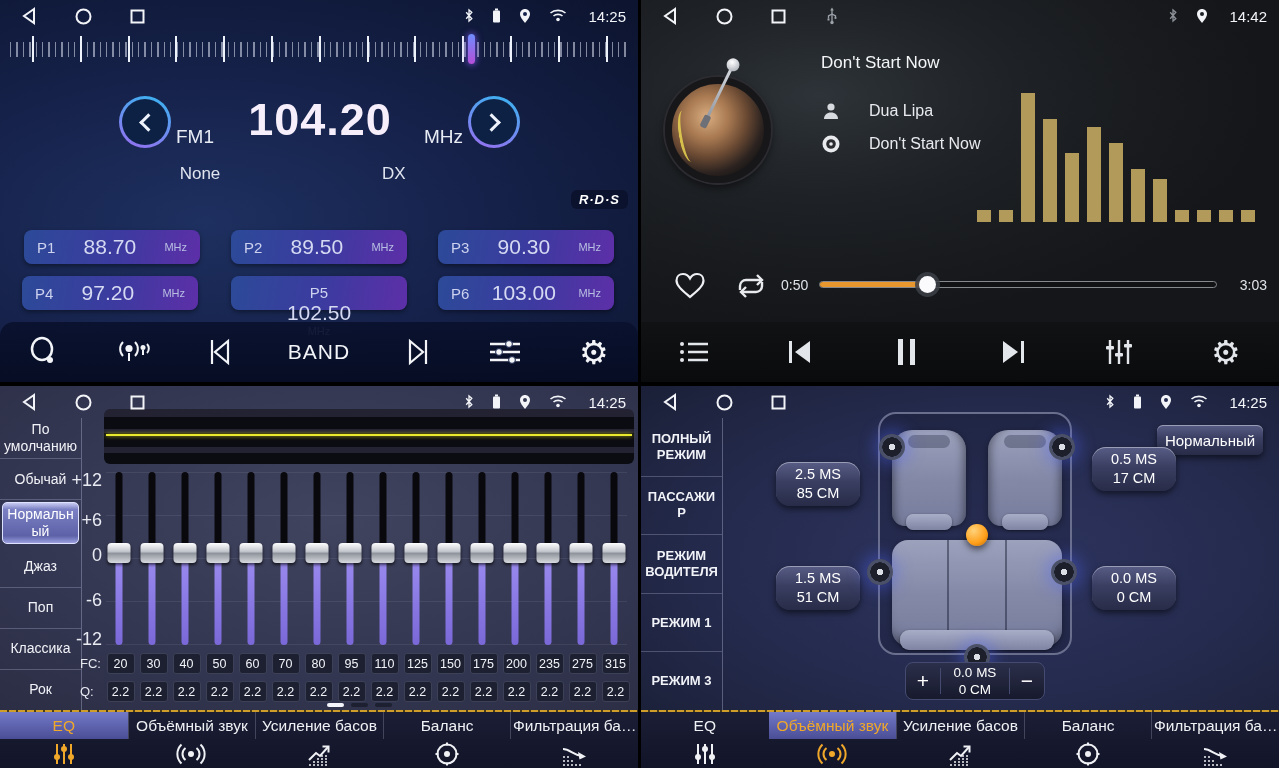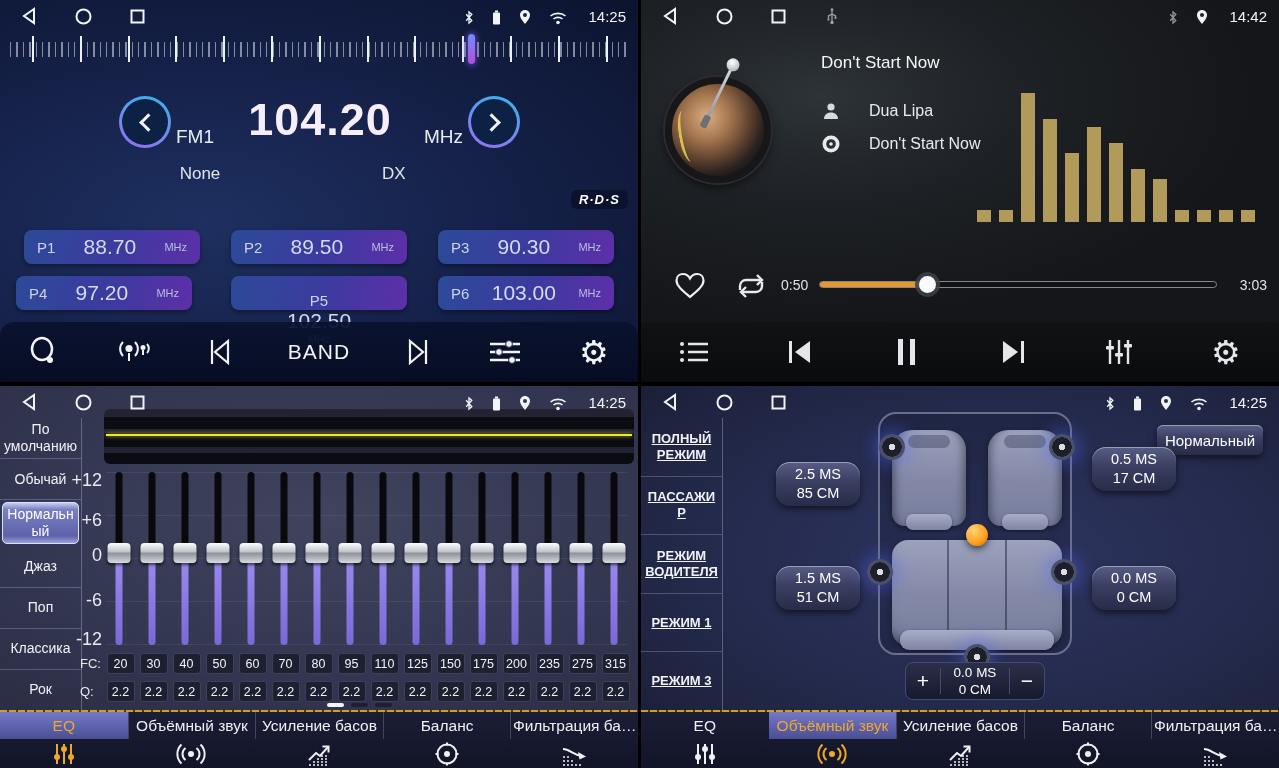--- a/index.html
+++ b/index.html
@@ -14,21 +14,21 @@
     background: radial-gradient(70% 60% at 28% 25%, #2d3338 0%, #1e2125 45%, #141619 100%); }
   #q-eq { left:0; top:386px; width:638px; height:382px;
     background: radial-gradient(85% 70% at 52% 35%, #41445f 0%, #343752 55%, #2a2c42 100%); }
   #q-sf { left:641px; top:386px; width:638px; height:382px;
     background: radial-gradient(75% 65% at 55% 45%, #2e3560 0%, #252b4e 55%, #1b2038 100%); }
 
   
   .statusbar { position:absolute; left:0; top:0; right:0; height:32px; display:flex; align-items:center; padding:0 12px; color:#f2f4f8; z-index:5; }
   .nav { display:flex; align-items:center; gap:32px; margin-left:6px; }
   .nav .nbtn { display:flex; align-items:center; justify-content:center; width:22px; height:22px; color:#f2f4f8; }
-  .sb-right { margin-left:auto; display:flex; align-items:flex-end; gap:18px; }
+  .sb-right { margin-left:auto; display:flex; align-items:flex-start; gap:18px; }
   .sb-time { font-size:15px; margin-left:3px; }
   .dim { color:#8d9198; }
 
   
   .ruler { position:absolute; left:10px; right:10px; top:36px; height:26px; }
   .ticks-minor { position:absolute; left:0; right:0; top:6px; height:15px; opacity:.65;
     background:repeating-linear-gradient(90deg, rgba(235,240,255,.8) 0 1.4px, transparent 1.4px 6.4px); }
   .ticks-major { position:absolute; left:0; right:0; top:0; height:26px;
     background:repeating-linear-gradient(90deg, #eef2fb 0 2px, transparent 2px 47.8px); background-position-x:22px; }
   .freq-pointer { position:absolute; left:458px; top:-2px; width:7px; height:30px; border-radius:4px;
@@ -43,21 +43,21 @@
   .chev.left { transform:rotate(45deg) translate(2px,-2px); }
   .chev.right { transform:rotate(-135deg) translate(2px,-2px); }
   .band-label { position:absolute; left:176px; top:126px; font-size:19px; color:#e8ecf5; }
   .freq-big { position:absolute; left:220px; top:94px; width:200px; text-align:center; font-size:45px; font-weight:bold; color:#f6eefa; letter-spacing:1px; }
   .mhz-label { position:absolute; left:424px; top:126px; font-size:19px; color:#e8ecf5; }
   .ps-name { position:absolute; left:172px; top:164px; width:56px; text-align:center; font-size:17px; color:#dfe4ee; }
   .dx-label { position:absolute; left:382px; top:164px; font-size:17px; color:#dfe4ee; }
   .rds-badge { position:absolute; right:10px; top:190px; background:rgba(10,16,42,.85); border-radius:6px; padding:2px 8px;
     color:#fff; font-size:13px; font-weight:bold; font-style:italic; letter-spacing:1px; }
 
-  .preset { position:absolute; width:176px; height:34px; border-radius:8px; display:flex; align-items:center; padding:16px 13px;
+  .preset { position:absolute; width:176px; height:34px; border-radius:8px; display:flex; align-items:center; padding:8px 13px;
     background:linear-gradient(100deg,#2c4a98 0%,#3d3aa0 55%,#5d2fa8 100%); color:#cdd2ef; box-shadow:0 2px 4px rgba(0,0,0,.4); }
   .preset .pid { font-size:15px; }
   .preset .pfreq { flex:1; text-align:center; font-size:21px; color:#d5daf2; }
   .preset .punit { font-size:11px; color:#b9bfe2; }
 
   .toolbar { position:absolute; left:0; right:0; bottom:0; height:60px; display:flex; align-items:center; justify-content:space-around;
     color:#f2f4f8; }
   #q-radio .toolbar { background:linear-gradient(180deg, rgba(9,17,46,.92), rgba(6,12,34,.96)); border-radius:14px 14px 0 0; }
   #q-player .toolbar { background:linear-gradient(180deg,#111214,#0a0b0d); color:#e3e6ea; }
   .tbtn { display:flex; align-items:center; justify-content:center; min-width:44px; height:44px; }
@@ -88,21 +88,21 @@
   .repeat-btn { position:absolute; left:92px; top:271px; }
 
   
   .sidebar { position:absolute; left:0; top:32px; bottom:58px; width:82px; display:flex; flex-direction:column;
     border-right:1px solid rgba(175,180,210,.4); }
   .side-item { flex:1; display:flex; align-items:center; justify-content:center; text-align:center; padding:2px 3px;
     font-size:14px; line-height:17px; color:#f2f3f8; border-bottom:1px solid rgba(185,190,220,.3); word-break:break-word; }
   .side-item:last-child { border-bottom:none; }
   .side-item.sel { background:linear-gradient(180deg,#c7cbf2 0%,#7b80c4 16%,#5d62a8 82%,#9ba0e0 100%);
     border-radius:5px; margin:2px; border:1px solid #dfe2ff; color:#fff; }
-  .sf-side .side-item { font-size:13px; font-weight:bold; line-height:16px;text-decoration:underline; }
+  .sf-side .side-item { font-size:13px; font-weight:bold; line-height:16px; }
 
   .tabbar { position:absolute; left:0; right:0; bottom:0; height:58px; background:linear-gradient(180deg,#1b1e35,#121428); }
   .tabline { position:absolute; left:0; right:0; top:0; height:2px;
     background:repeating-linear-gradient(90deg,#cf9e2a 0 7px, #4a3c14 7px 9px); }
   .tabs { position:absolute; left:0; right:0; top:2px; bottom:0; display:flex; }
   .tab { flex:1; display:flex; flex-direction:column; align-items:center; color:#f0f1f5; min-width:0; }
   .tab .tlabel { width:100%; height:27px; line-height:27px; text-align:center; font-size:15.5px; white-space:nowrap; overflow:hidden;
     border-left:1px solid rgba(220,224,245,.22); }
   .tab:first-child .tlabel { border-left:none; }
   .tab .ticon { flex:1; display:flex; align-items:center; justify-content:center; }
@@ -247,21 +247,21 @@
     <div class="preset" style="left:231px; top:230px;">
       <span class="pid">P2</span>
       <span class="pfreq">89.50</span>
       <span class="punit">MHz</span>
     </div>
     <div class="preset" style="left:438px; top:230px;">
       <span class="pid">P3</span>
       <span class="pfreq">90.30</span>
       <span class="punit">MHz</span>
     </div>
-    <div class="preset" style="left:16px;  top:276px;">
+    <div class="preset" style="left:22px;  top:276px;">
       <span class="pid">P4</span>
       <span class="pfreq">97.20</span>
       <span class="punit">MHz</span>
     </div>
     <div class="preset" style="left:231px; top:276px;flex-direction:column;">
       <span class="pid">P5</span>
       <span class="pfreq">102.50</span>
       <span class="punit">MHz</span>
     </div>
     <div class="preset" style="left:438px; top:276px;">

